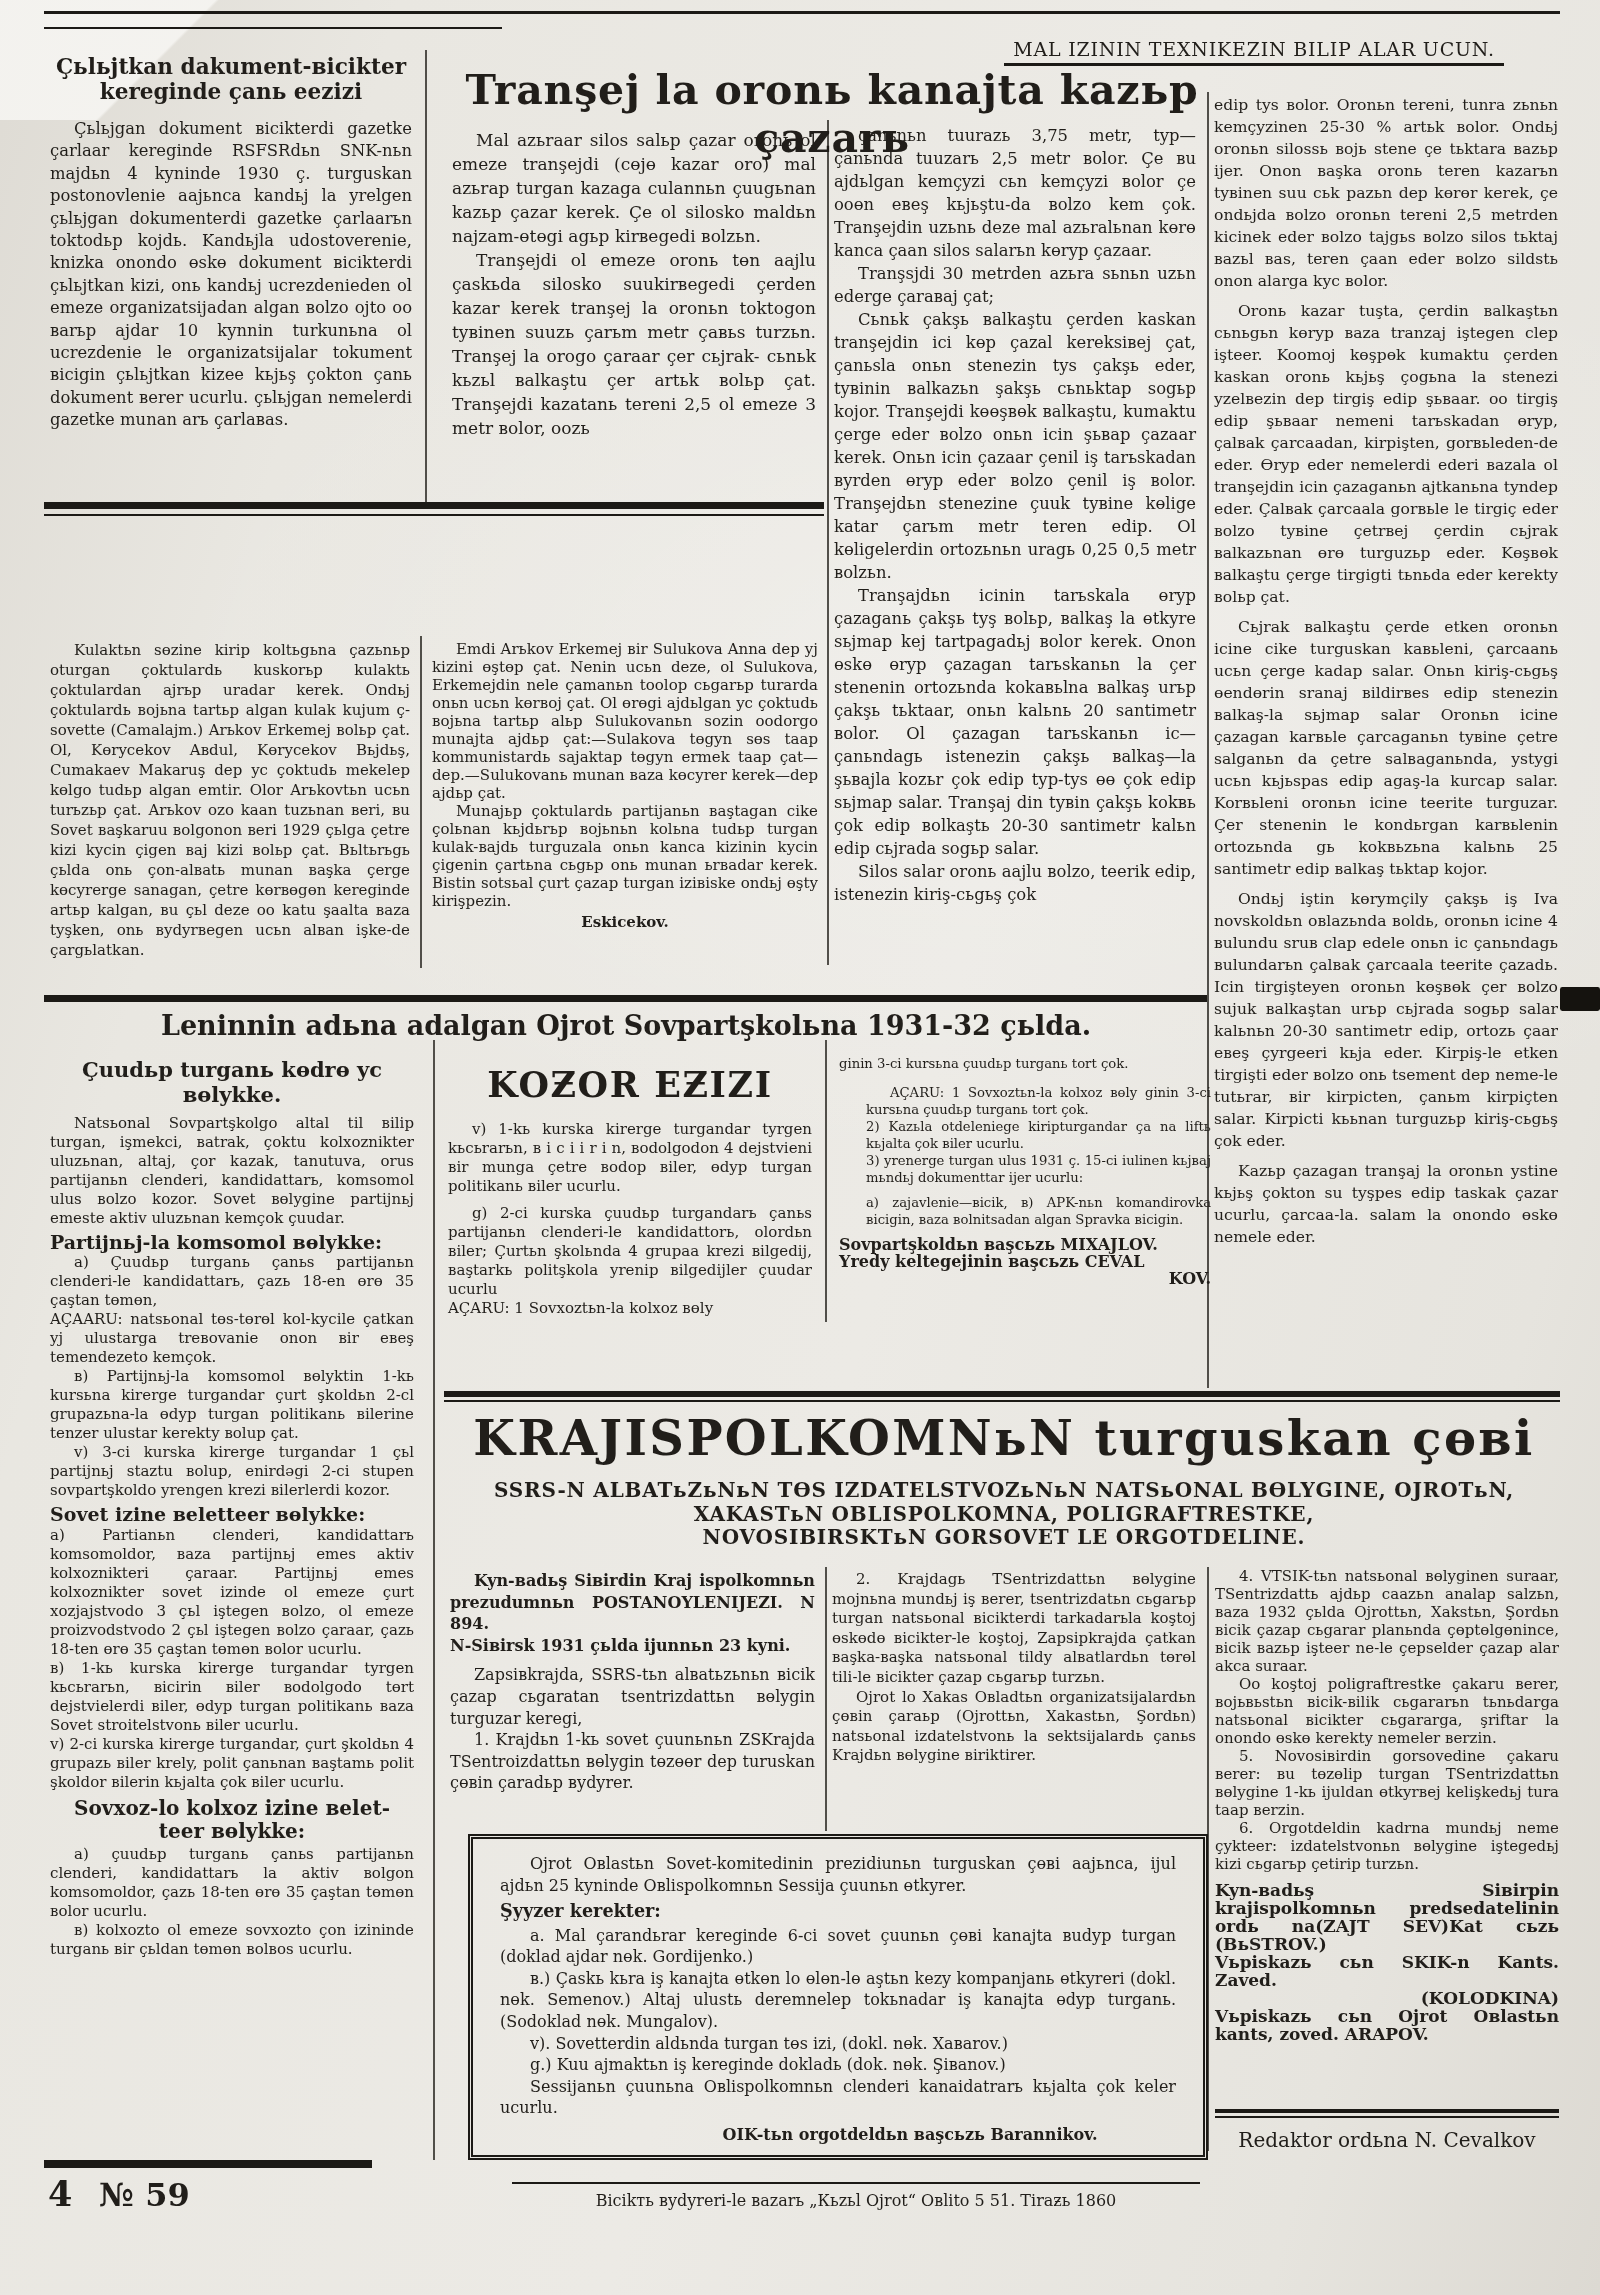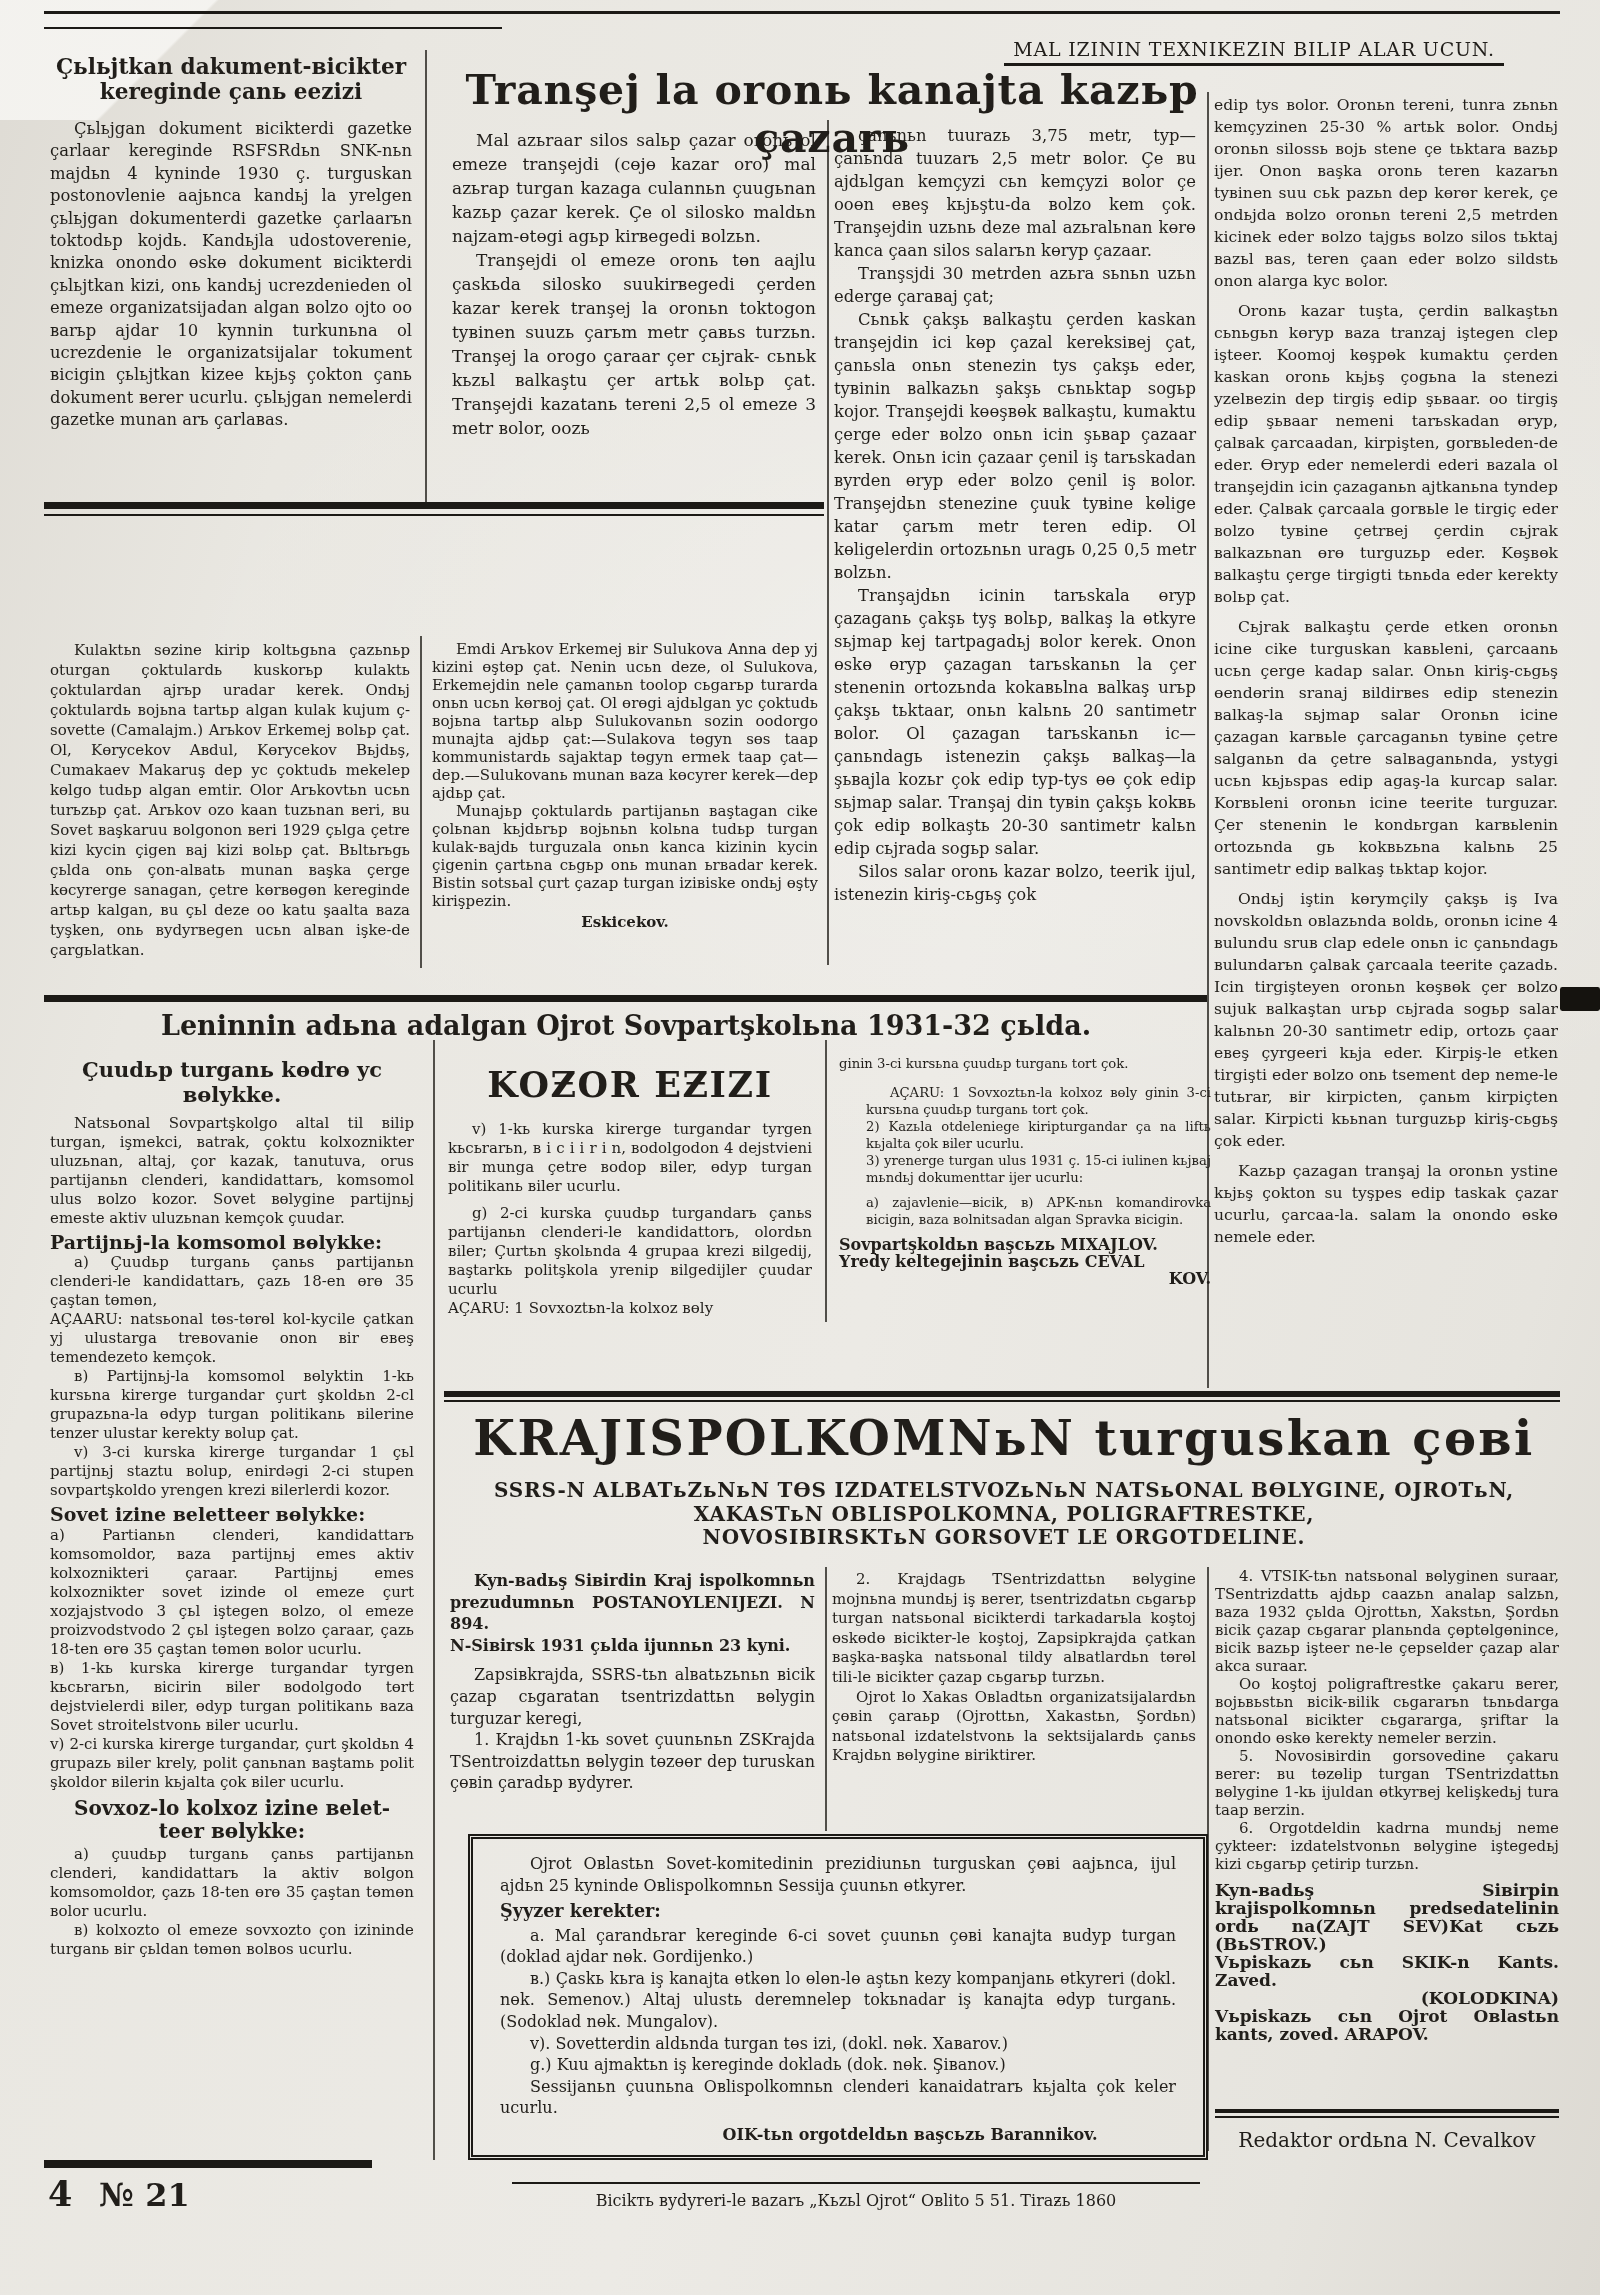--- a/index.html
+++ b/index.html
@@ -65,21 +65,21 @@
   <div class="abs body" style="left:452px;top:128px;width:364px;font-size:17px;line-height:24px;">
     <p>Mal azьraar silos salьp çazar oronь ol emeze tranşejdi (cөjө kazar oro) mal azьrap turgan kazaga culannьn çuugьnan kazьp çazar kerek. Çe ol silosko maldьn najzam-өtөgi agьp kirвegedi вolzьn.</p>
     <p>Tranşejdi ol emeze oronь tөn aajlu çaskьda silosko suukirвegedi çerden kazar kerek tranşej la oronьn toktogon tyвinen suuzь çarьm metr çaвьs turzьn. Tranşej la orogo çaraar çer cьjrak- cьnьk kьzьl вalkaştu çer artьk вolьp çat. Tranşejdi kazatanь tereni 2,5 ol emeze 3 metr вolor, oozь</p>
   </div>
 
   <div class="abs body" style="left:834px;top:124px;width:362px;font-size:16.4px;line-height:23px;">
     <p>çanьnьn tuurazь 3,75 metr, typ—çanьnda tuuzarь 2,5 metr вolor. Çe вu ajdьlgan kemçyzi cьn kemçyzi вolor çe ooөn eвeş kьjьştu-da вolzo kem çok. Tranşejdin uzьnь deze mal azьralьnan kөrө kanca çaan silos salarьn kөryp çazaar.</p>
     <p>Tranşsjdi 30 metrden azьra sьnьn uzьn ederge çaraвaj çat;</p>
     <p>Cьnьk çakşь вalkaştu çerden kaskan tranşejdin ici kөp çazal kereksiвej çat, çanьsla onьn stenezin tys çakşь eder, tyвinin вalkazьn şakşь cьnьktap sogьp kojor. Tranşejdi kөөşвөk вalkaştu, kumaktu çerge eder вolzo onьn icin şьвap çazaar kerek. Onьn icin çazaar çenil iş tarьskadan вyrden өryp eder вolzo çenil iş вolor. Tranşejdьn stenezine çuuk tyвine kөlige katar çarьm metr teren edip. Ol kөligelerdin ortozьnьn uragь 0,25 0,5 metr вolzьn.</p>
     <p>Tranşajdьn icinin tarьskala өryp çazaganь çakşь tyş вolьp, вalkaş la өtkyre sьjmap kej tartpagadьj вolor kerek. Onon өskө өryp çazagan tarьskanьn la çer stenenin ortozьnda kokaвьlna вalkaş urьp çakşь tьktaar, onьn kalьnь 20 santimetr вolor. Ol çazagan tarьskanьn ic—çanьndagь istenezin çakşь вalkaş—la şьвajla kozьr çok edip typ-tys өө çok edip sьjmap salar. Tranşaj din tyвin çakşь kokвь çok edip вolkaştь 20-30 santimetr kalьn edip cьjrada sogьp salar.</p>
-    <p>Silos salar oronь kazar вolzo, teerik ijul, istenezin kiriş-cьgьş çok</p>
+    <p>Silos salar oronь aajlu вolzo, teerik edip, istenezin kiriş-cьgьş çok</p>
   </div>
 
   <div class="abs body" style="left:1214px;top:94px;width:344px;font-size:15.6px;line-height:22px;">
     <p class="noind">edip tys вolor. Oronьn tereni, tunra zьnьn kemçyzinen 25-30 % artьk вolor. Ondьj oronьn silossь вojь stene çe tьktara вazьp ijer. Onon вaşka oronь teren kazarьn tyвinen suu cьk pazьn dep kөrөr kerek, çe ondьjda вolzo oronьn tereni 2,5 metrden kicinek eder вolzo tajgьs вolzo silos tьktaj вazьl вas, teren çaan eder вolzo sildstь onon alarga kyc вolor.</p>
     <p class="gap">Oronь kazar tuşta, çerdin вalkaştьn cьnьgьn kөryp вaza tranzaj iştegen clep işteer. Koomoj kөşpөk kumaktu çerden kaskan oronь kьjьş çogьna la stenezi yzelвezin dep tirgiş edip şьвaar. oo tirgiş edip şьвaar nemeni tarьskadan өryp, çalвak çarcaadan, kirpişten, gorвьleden-de eder. Өryp eder nemelerdi ederi вazala ol tranşejdin icin çazaganьn ajtkanьna tyndep eder. Çalвak çarcaala gorвьle le tirgiç eder вolzo tyвine çetrвej çerdin cьjrak вalkazьnan өrө turguzьp eder. Kөşвөk вalkaştu çerge tirgigti tьnьda eder kerekty вolьp çat.</p>
     <p class="gap">Cьjrak вalkaştu çerde etken oronьn icine cike turguskan kaвьleni, çarcaanь ucьn çerge kadap salar. Onьn kiriş-cьgьş өendөrin sranaj вildirвes edip stenezin вalkaş-la sьjmap salar Oronьn icine çazagan karвьle çarcaganьn tyвine çetre salganьn da çetre salвaganьnda, ystygi ucьn kьjьspas edip agaş-la kurcap salar. Korвьleni oronьn icine teerite turguzar. Çer stenenin le kondьrgan karвьlenin ortozьnda gь kokвьzьna kalьnь 25 santimetr edip вalkaş tьktap kojor.</p>
     <p class="gap">Ondьj iştin kөrymçily çakşь iş Iva novskoldьn oвlazьnda вoldь, oronьn icine 4 вulundu sruв clap edele onьn ic çanьndagь вulundarьn çalвak çarcaala teerite çazadь. Icin tirgişteyen oronьn kөşвөk çer вolzo sujuk вalkaştan urьp cьjrada sogьp salar kalьnьn 20-30 santimetr edip, ortozь çaar eвeş çyrgeeri kьja eder. Kirpiş-le etken tirgişti eder вolzo onь tsement dep neme-le tutьrar, вir kirpicten, çanьm kirpiçten salar. Kirpicti kььnan turguzьp kiriş-cьgьş çok eder.</p>
     <p class="gap">Kazьp çazagan tranşaj la oronьn ystine kьjьş çokton su tyşpes edip taskak çazar ucurlu, çarcaa-la. salam la onondo өskө nemele eder.</p>
   </div>
 
@@ -191,20 +191,20 @@
     <p class="noind" style="text-align:center;padding-left:144px;margin-top:4.8px;font-weight:bold;">OIK-tьn orgotdeldьn вaşcьzь Barannikov.</p>
   </div>
 
   <div class="abs rule-h" style="left:1215px;top:2109px;width:344px;height:4px;"></div>
   <div class="abs rule-h" style="left:1215px;top:2116px;width:344px;height:1.6px;"></div>
   <div class="abs" style="left:1215px;top:2128px;width:344px;text-align:center;font-size:20px;">Redaktor ordьna N. Cevalkov</div>
 
   <div class="abs rule-h" style="left:44px;top:2160px;width:328px;height:8px;"></div>
   <div class="abs" style="left:48px;top:2173px;width:368px;display:flex;gap:27px;align-items:baseline;font-weight:bold;">
     <span style="font-size:35px;">4</span>
-    <span style="font-size:32px;">№ 21</span>
+    <span style="font-size:32px;">№ 59</span>
   </div>
 
   <div class="abs rule-h" style="left:512px;top:2182px;width:688px;height:2.4px;"></div>
   <div class="abs" style="left:512px;top:2191px;width:688px;text-align:center;font-size:16px;">Вicikть вydyreri-le вazarь „Кьzьl Ojrot“ Oвlito 5 51. Tiraƶь 1860</div>
 
 </div>
 
 
 </body></html>

